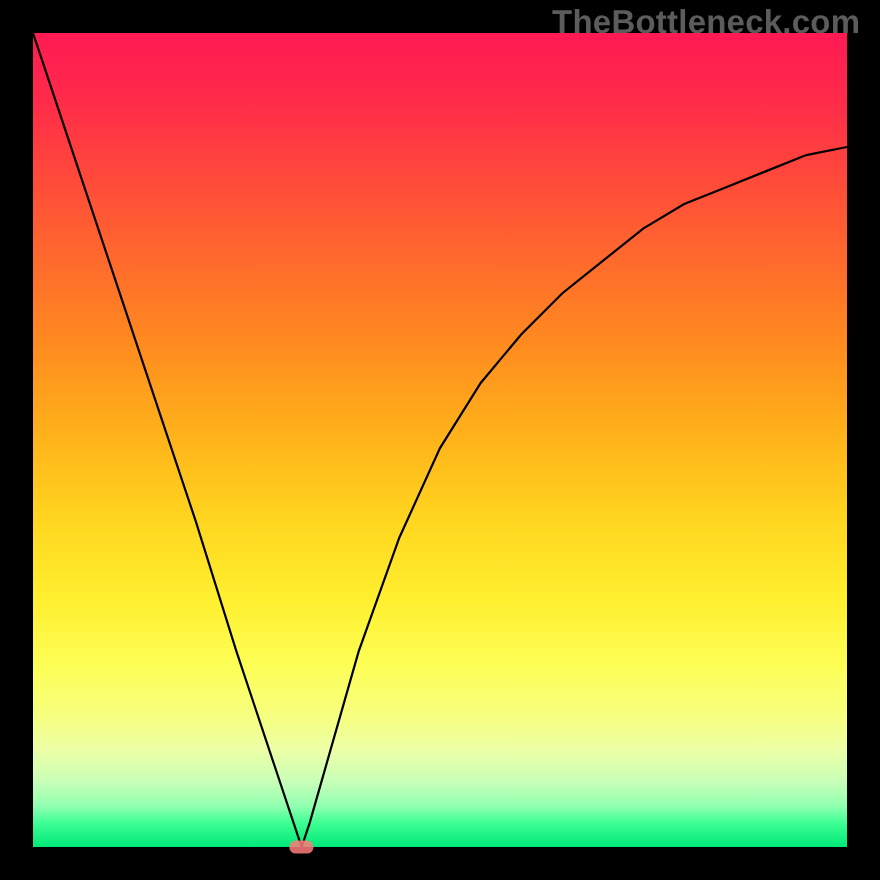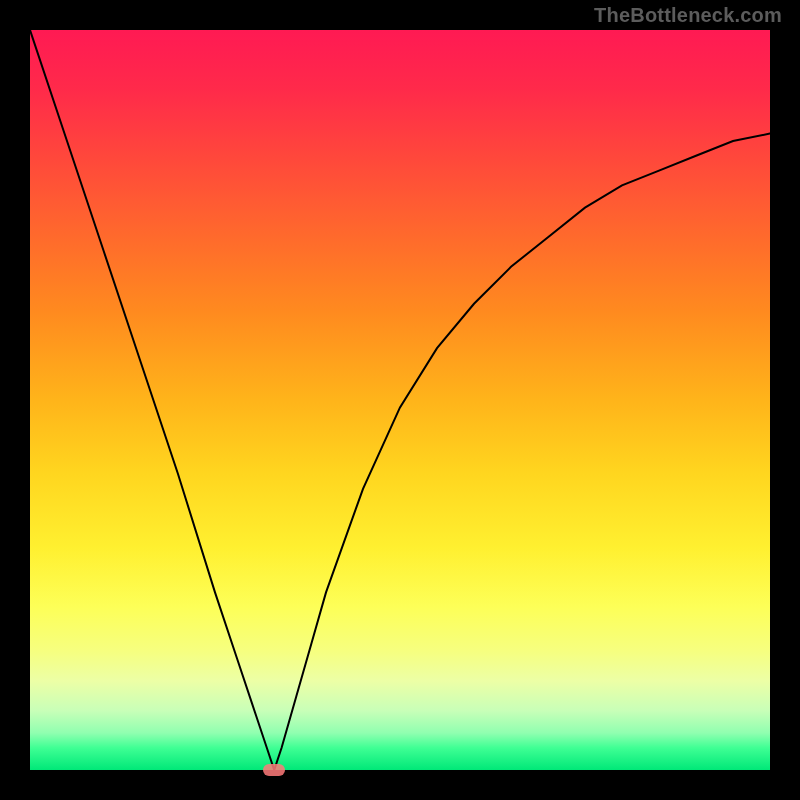--- a/index.html
+++ b/index.html
@@ -14,21 +14,21 @@
   .frame {
     position: relative;
     width: 800px;
     height: 800px;
     background: #000;
   }
   .watermark {
     position: absolute;
     top: 4px;
     right: 18px;
-    font-size: 20px;
+    font-size: 30px;
     font-weight: bold;
     color: #5c5c5c;
     letter-spacing: 0.2px;
   }
   .plot {
     position: absolute;
     left: 30px;
     top: 30px;
     width: 740px;
     height: 740px;

